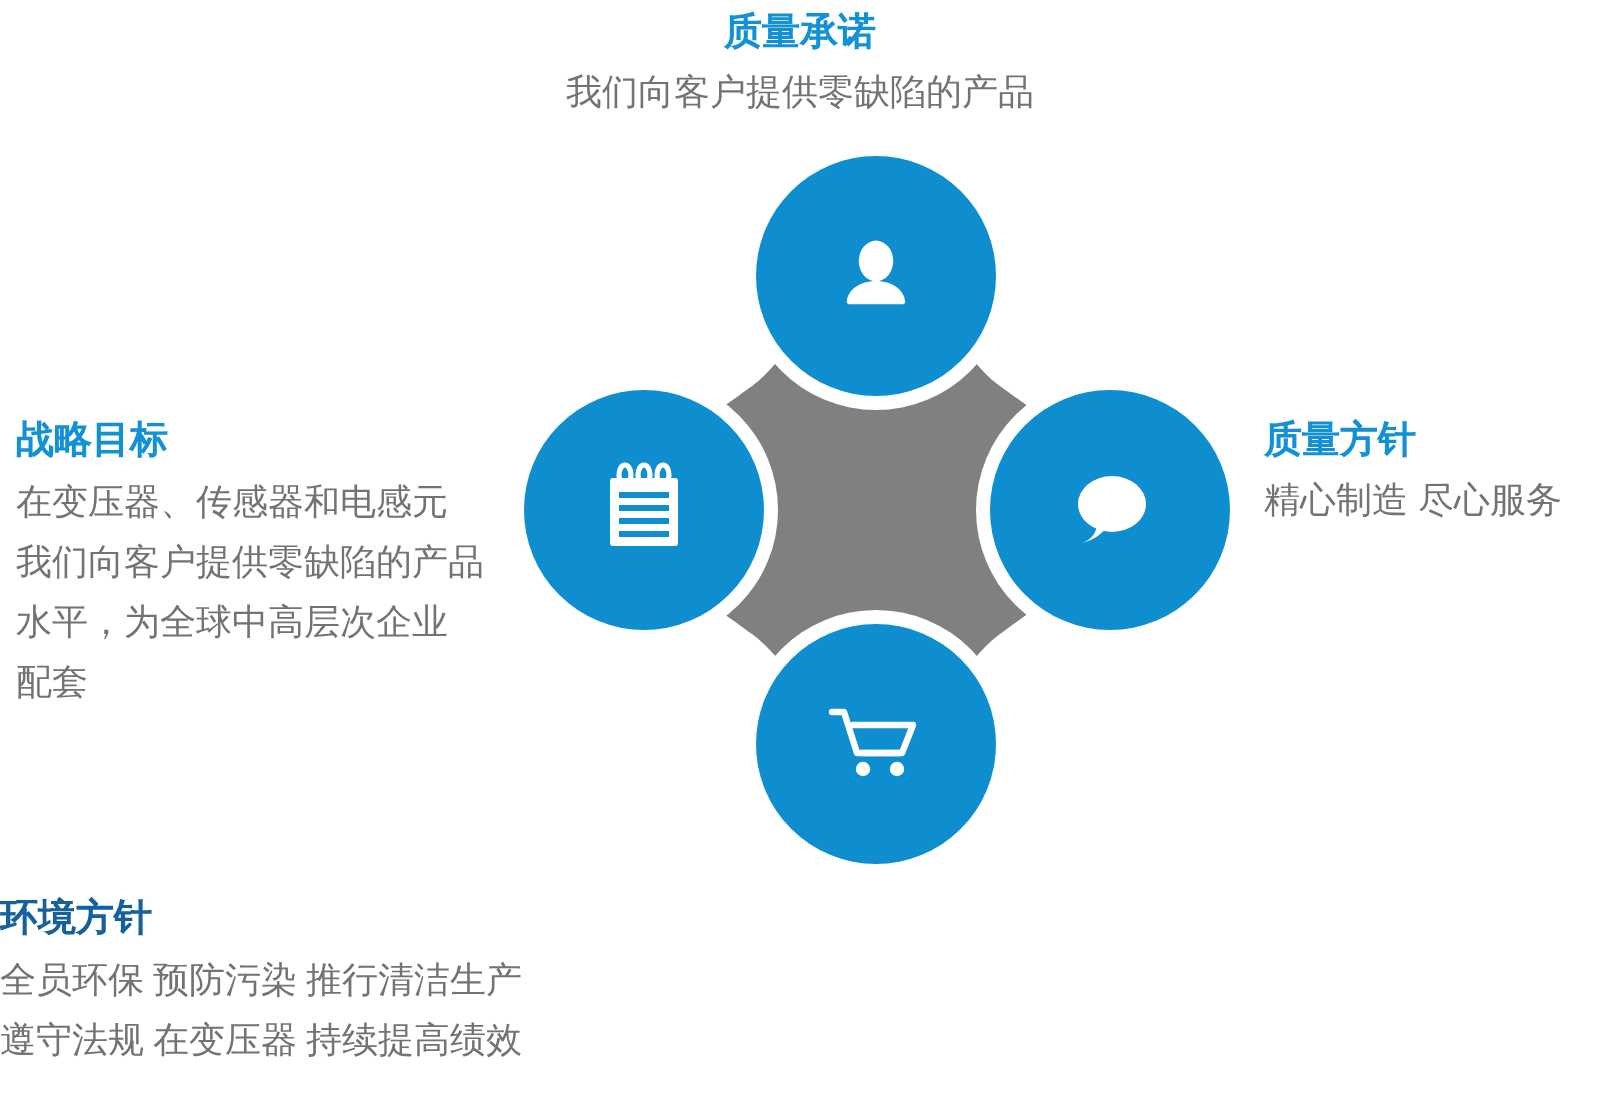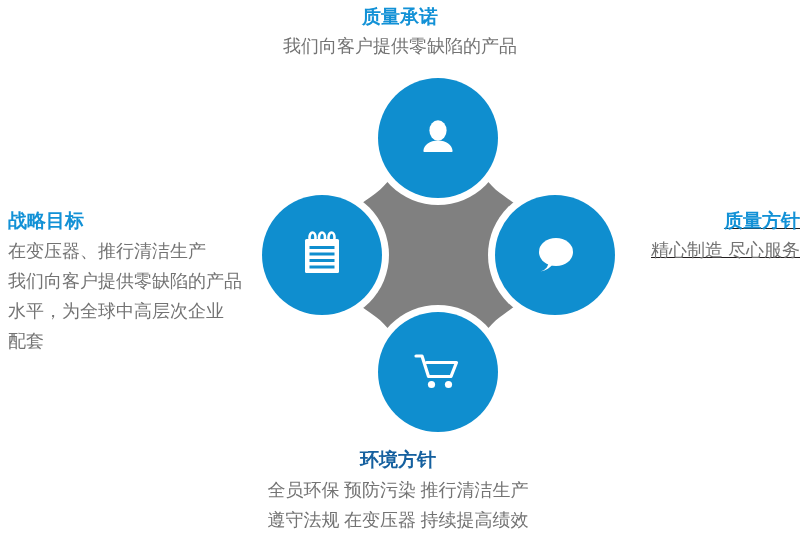--- a/index.html
+++ b/index.html
@@ -96,50 +96,49 @@
     text-align: left;
   }
   .callout-left .heading { text-align: left; width: 250px; }
   .callout-left .body { line-height: 30px; }
 
   
   .callout-right {
     left: 632px;
     top: 208px;
     width: 168px;
-    text-align: right;
-    text-decoration: underline;
+    text-align: left;
   }
 
   
   .callout-bottom {
     left: 0;
     top: 447px;
     width: 796px;
-    text-align: center;
+    text-align: left;
   }
   .callout-bottom .heading { color: #15609f; font-size: 19px; }
   .callout-bottom .body { line-height: 30px; font-family: Liberation Serif, serif; }
 </style>
 </head>
 <body>
 
 <div id="infographic">
 
   <div class="callout callout-top">
     <div class="heading">质量承诺</div>
     <div class="body">
       <div>我们向客户提供零缺陷的产品</div>
     </div>
   </div>
 
   <div class="callout callout-left">
     <div class="heading">战略目标</div>
     <div class="body">
-      <div>在变压器、推行清洁生产</div>
+      <div>在变压器、传感器和电感元</div>
       <div>我们向客户提供零缺陷的产品</div>
       <div>水平，为全球中高层次企业</div>
       <div>配套</div>
     </div>
   </div>
 
   <div class="callout callout-right">
     <div class="heading">质量方针</div>
     <div class="body">
       <div>精心制造  尽心服务</div>

